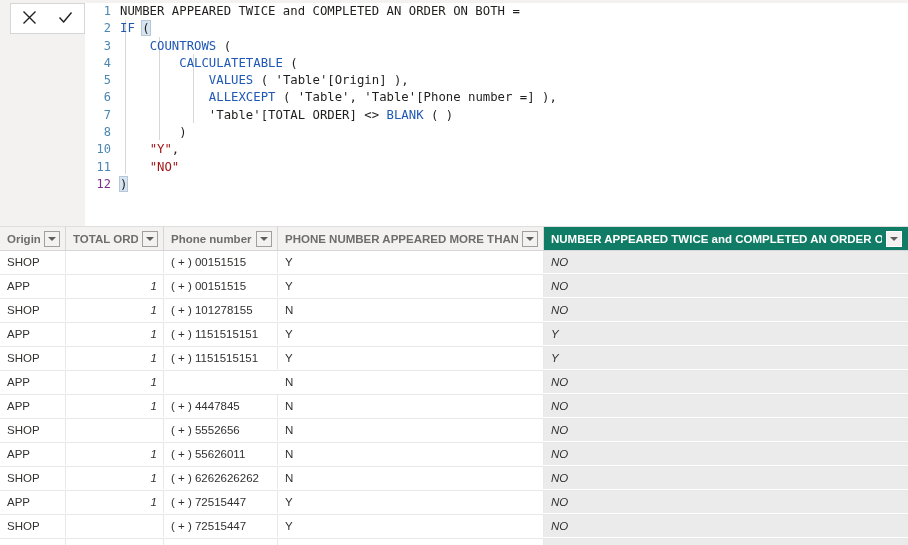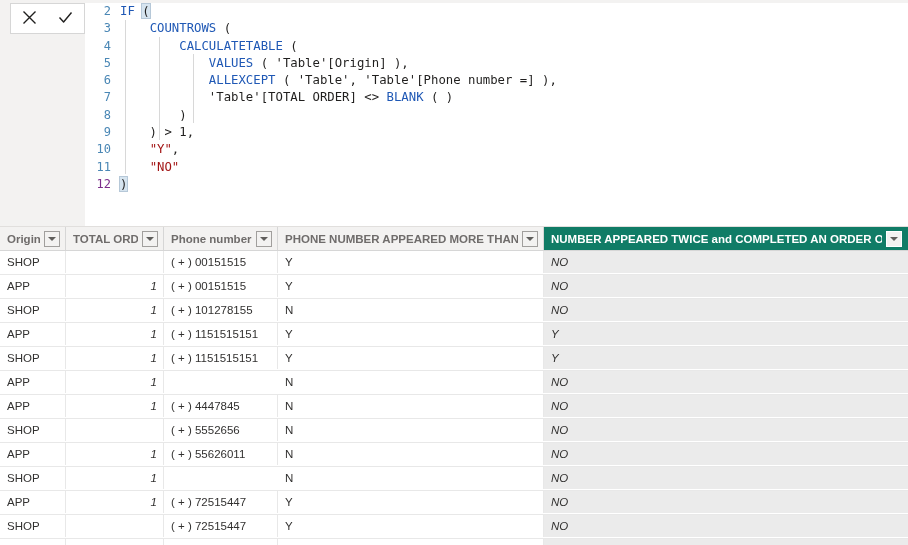--- a/index.html
+++ b/index.html
@@ -220,28 +220,28 @@
         </svg>
       </span>
     </button>
   </div>
 
   <div id="code-pane">
     <div id="code-lines">
         <div class="guide" style="left: 40px; top: 17px; height: 154px;"></div>
         <div class="guide" style="left: 74px; top: 34px; height: 103px;"></div>
         <div class="guide" style="left: 108px; top: 51px; height: 69px;"></div>
+        <div class="code-row"><span class="ln">1</span><span class="code-txt"><span class="k-plain">NUMBER APPEARED TWICE and COMPLETED AN ORDER ON BOTH =</span></span></div>
         <div class="code-row"><span class="ln">2</span><span class="code-txt"><span class="k-fn">IF </span><span class="k-paren bracket-hl">(</span></span></div>
         <div class="code-row"><span class="ln">3</span><span class="code-txt"><span class="k-plain">    </span><span class="k-fn">COUNTROWS</span><span class="k-paren"> (</span></span></div>
         <div class="code-row"><span class="ln">4</span><span class="code-txt"><span class="k-plain">        </span><span class="k-fn">CALCULATETABLE</span><span class="k-paren"> (</span></span></div>
         <div class="code-row"><span class="ln">5</span><span class="code-txt"><span class="k-plain">            </span><span class="k-fn">VALUES</span><span class="k-paren"> ( </span><span class="k-plain">'Table'[Origin]</span><span class="k-paren"> ),</span></span></div>
         <div class="code-row"><span class="ln">6</span><span class="code-txt"><span class="k-plain">            </span><span class="k-fn">ALLEXCEPT</span><span class="k-paren"> ( </span><span class="k-plain">'Table'</span><span class="k-op">, </span><span class="k-plain">'Table'[Phone number =]</span><span class="k-paren"> ),</span></span></div>
         <div class="code-row"><span class="ln">7</span><span class="code-txt"><span class="k-plain">            </span><span class="k-plain">'Table'[TOTAL ORDER]</span><span class="k-op"> &lt;&gt; </span><span class="k-fn">BLANK</span><span class="k-paren"> ( )</span></span></div>
         <div class="code-row"><span class="ln">8</span><span class="code-txt"><span class="k-paren">        )</span></span></div>
-        <div class="code-row"><span class="ln">9</span><span class="code-txt"><span class="k-paren">    ) &gt; </span><span class="k-num">1</span><span class="k-op">,</span></span></div>
         <div class="code-row"><span class="ln">10</span><span class="code-txt"><span class="k-plain">    </span><span class="k-str">"Y"</span><span class="k-op">,</span></span></div>
         <div class="code-row"><span class="ln">11</span><span class="code-txt"><span class="k-plain">    </span><span class="k-str">"NO"</span></span></div>
         <div class="code-row"><span class="ln active">12</span><span class="code-txt"><span class="k-paren bracket-hl">)</span></span></div>
       </div>
   </div>
 
 </div>
 
 <div id="data-grid">
   <div id="grid-header">
@@ -427,20 +427,23 @@
           <span class="v">NO</span>
         </div>
       </div>
       <div class="grow">
         <div class="gcell" style="left: 0px; width: 66px;">
           <span class="v">SHOP</span>
         </div>
         <div class="gcell num" style="left: 66px; width: 98px;">
           <span class="v">1</span>
         </div>
+        <div class="gcell" style="left: 164px; width: 114px;">
+          <span class="v">( + ) 6262626262</span>
+        </div>
         <div class="gcell" style="left: 278px; width: 266px;">
           <span class="v">N</span>
         </div>
         <div class="gcell hl lastcol" style="left: 544px; width: 364px;">
           <span class="v">NO</span>
         </div>
       </div>
       <div class="grow">
         <div class="gcell" style="left: 0px; width: 66px;">
           <span class="v">APP</span>

